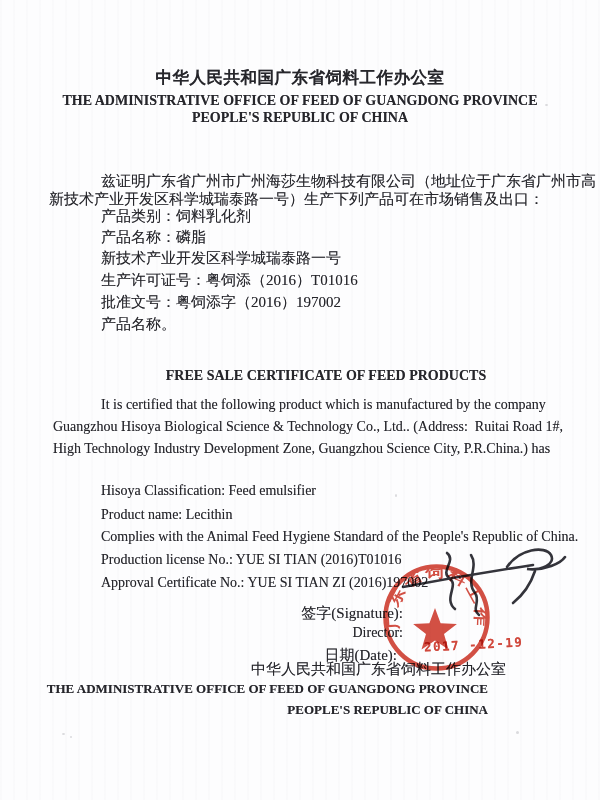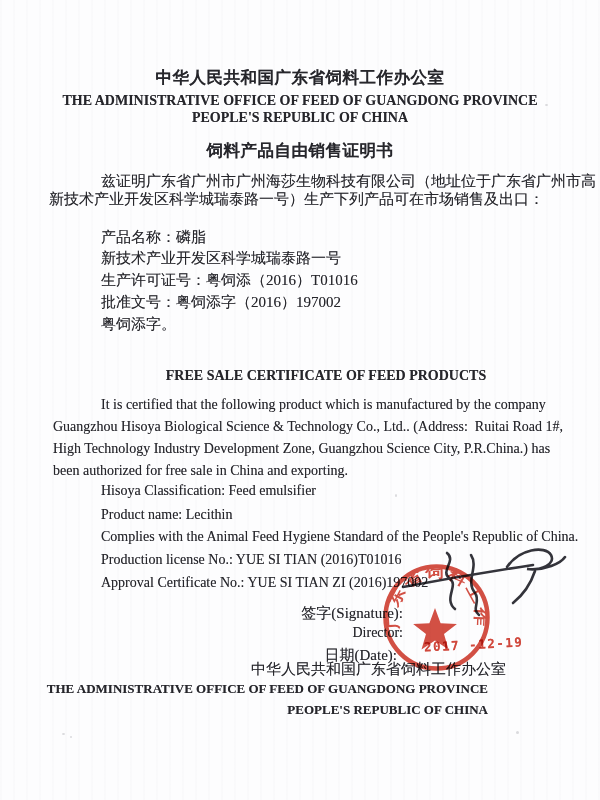--- a/index.html
+++ b/index.html
@@ -42,35 +42,34 @@
   .speck{position:absolute;background:#8a8a92;opacity:0.3;border-radius:50%;z-index:1;}
 </style>
 </head>
 <body>
 
 <div class="paper">
 
   <div class="line cn title-cn center" style="top:67px">中华人民共和国广东省饲料工作办公室</div>
   <div class="line en hdr-en center" style="top:93px">THE ADMINISTRATIVE OFFICE OF FEED OF GUANGDONG PROVINCE</div>
   <div class="line en hdr-en center" style="top:110px">PEOPLE'S REPUBLIC OF CHINA</div>
-  <div class="line cn title-cn center" style="top:140px">饲料产品自由销售证明书</div>
 
   <div class="line cn" style="top:172px;left:101px">兹证明广东省广州市广州海莎生物科技有限公司（地址位于广东省广州市高</div>
   <div class="line cn" style="top:190px;left:49px">新技术产业开发区科学城瑞泰路一号）生产下列产品可在市场销售及出口：</div>
+  <div class="line cn" style="top:207px;left:101px">产品类别：饲料乳化剂</div>
   <div class="line cn" style="top:228px;left:101px">产品名称：磷脂</div>
   <div class="line cn" style="top:249px;left:101px">新技术产业开发区科学城瑞泰路一号</div>
   <div class="line cn" style="top:271px;left:101px">生产许可证号：粤饲添（2016）T01016</div>
   <div class="line cn" style="top:293px;left:101px">批准文号：粤饲添字（2016）197002</div>
-  <div class="line cn" style="top:315px;left:101px">粤饲添字。</div>
+  <div class="line cn" style="top:315px;left:101px">产品名称。</div>
 
   <div class="line en bold center" style="top:368px;font-size:14px">FREE SALE CERTIFICATE OF FEED PRODUCTS</div>
   <div class="line en" style="top:397px;left:101px">It is certified that the following product which is manufactured by the company</div>
   <div class="line en" style="top:419px;left:53px">Guangzhou Hisoya Biological Science &amp; Technology Co., Ltd.. (Address:&nbsp; Ruitai Road 1#,</div>
   <div class="line en" style="top:441px;left:53px">High Technology Industry Development Zone, Guangzhou Science City, P.R.China.) has</div>
-  <div class="line en" style="top:463px;left:53px">been authorized for free sale in China and exporting.</div>
   <div class="line en" style="top:483px;left:101px">Hisoya Classification: Feed emulsifier</div>
   <div class="line en" style="top:507px;left:101px">Product name: Lecithin</div>
   <div class="line en" style="top:529px;left:101px">Complies with the Animal Feed Hygiene Standard of the People's Republic of China.</div>
   <div class="line en" style="top:552px;left:101px">Production license No.: YUE SI TIAN (2016)T01016</div>
   <div class="line en" style="top:575px;left:101px">Approval Certificate No.: YUE SI TIAN ZI (2016)197002</div>
 
   <div class="line cn rt" style="top:604px;right:197px">签字(Signature):</div>
   <div class="line en rt" style="top:625px;right:197px">Director:</div>
   <div class="line cn rt" style="top:646px;right:203px">日期(Date):</div>
   <div class="date-stamp">2017 -12-19</div>

